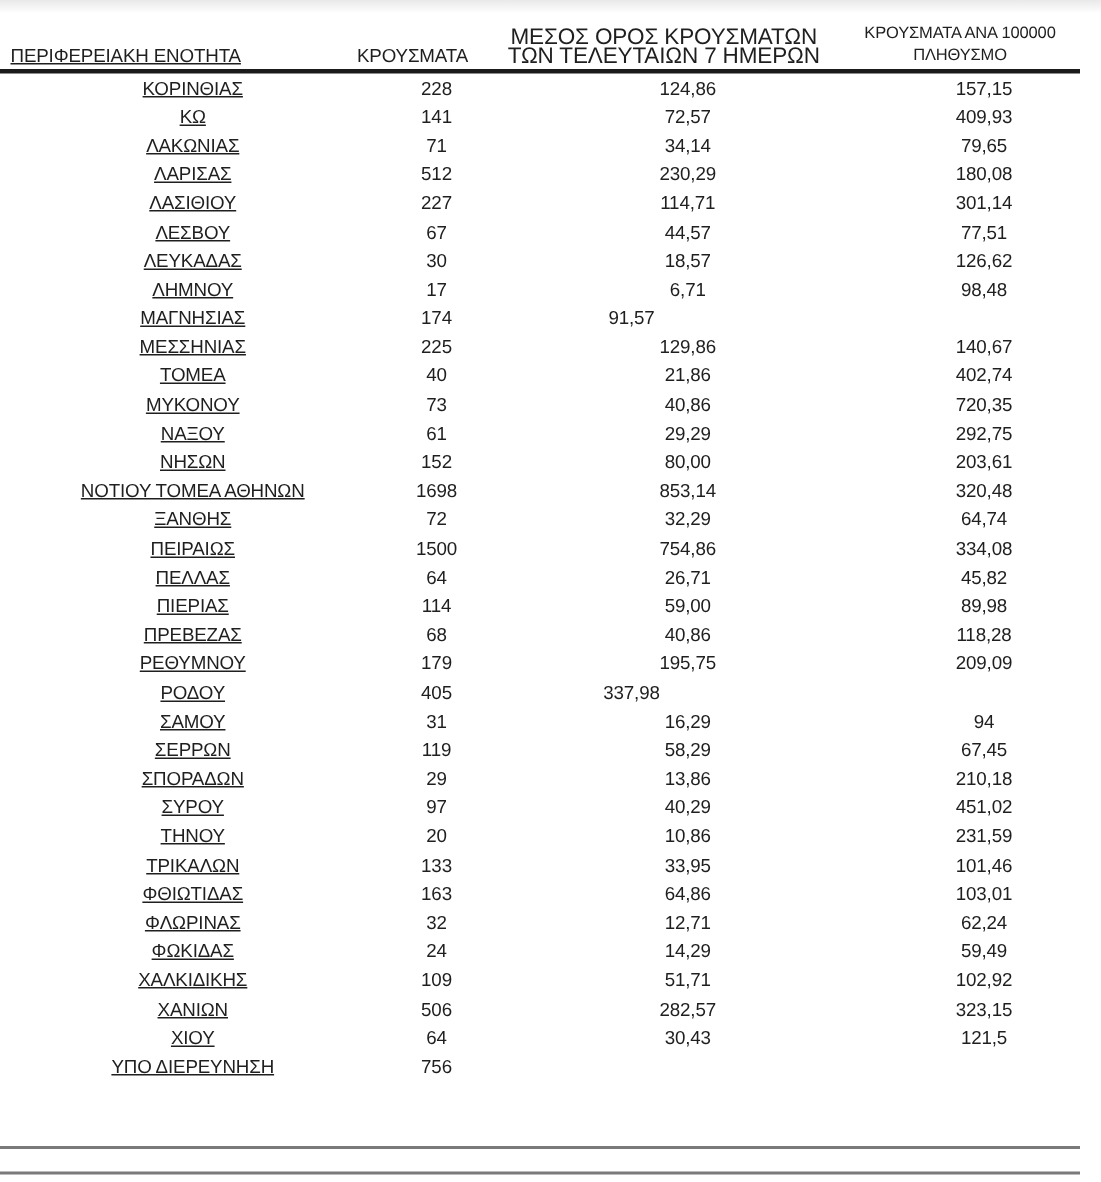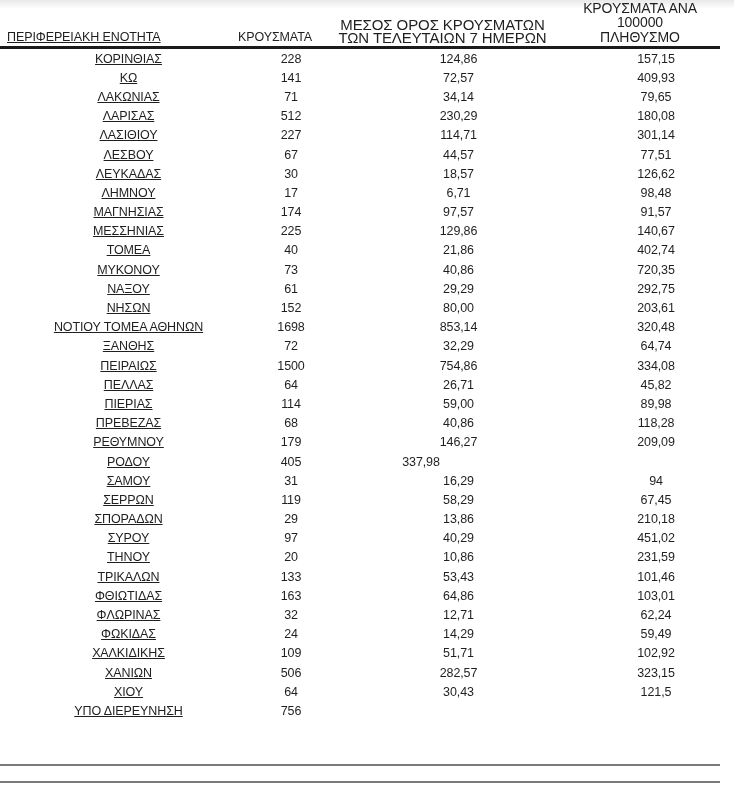--- a/index.html
+++ b/index.html
@@ -21,21 +21,21 @@
     display: flex; align-items: flex-end;
     box-sizing: border-box;
     height: 49px;
     border-bottom: 3px solid #1b1b1b;
     padding-bottom: 2px;
   }
   .c1 { width: 225px; text-decoration: underline; } .c2 { width: 100px; } .c3 { width: 235px; } .c4 { width: 160px; }
   .hc { text-align: center; font-size: 12.5px; letter-spacing: -0.1px; }
   .header-row .hc.first { text-align: left; padding-left: 7px; box-sizing: border-box; }
   .h3 { font-size: 15px; line-height: 13px; text-align: center; }
-  .h4 { font-size: 14px; line-height: 14.5px; }
+  .h4 { font-size: 11px; line-height: 14.5px; }
   .tbody { width: 720px; padding-left: 16px; }
   .row { display: flex; height: 19.2px; align-items: center; }
   .cell {
     text-align: center; font-size: 12.5px;
     letter-spacing: -0.1px; white-space: nowrap;
   }
   .bottom-rule {
     position: absolute; left: 0; width: 720px; height: 2px;
     background: #7a7a7a;
   }
@@ -108,21 +108,20 @@
       </div>
       <div class="row">
         <div class="cell c1">ΛΗΜΝΟΥ</div>
         <div class="cell c2">17</div>
         <div class="cell c3">6,71</div>
         <div class="cell c4">98,48</div>
       </div>
       <div class="row">
         <div class="cell c1">ΜΑΓΝΗΣΙΑΣ</div>
         <div class="cell c2">174</div>
-        <div class="cell c3">97,57</div>
         <div class="cell c4">91,57</div>
       </div>
       <div class="row">
         <div class="cell c1">ΜΕΣΣΗΝΙΑΣ</div>
         <div class="cell c2">225</div>
         <div class="cell c3">129,86</div>
         <div class="cell c4">140,67</div>
       </div>
       <div class="row">
         <div class="cell c1">ΤΟΜΕΑ</div>
@@ -180,21 +179,21 @@
       </div>
       <div class="row">
         <div class="cell c1">ΠΡΕΒΕΖΑΣ</div>
         <div class="cell c2">68</div>
         <div class="cell c3">40,86</div>
         <div class="cell c4">118,28</div>
       </div>
       <div class="row">
         <div class="cell c1">ΡΕΘΥΜΝΟΥ</div>
         <div class="cell c2">179</div>
-        <div class="cell c3">146,27</div>
+        <div class="cell c3">195,75</div>
         <div class="cell c4">209,09</div>
       </div>
       <div class="row">
         <div class="cell c1">ΡΟΔΟΥ</div>
         <div class="cell c2">405</div>
         <div class="cell c4">337,98</div>
       </div>
       <div class="row">
         <div class="cell c1">ΣΑΜΟΥ</div>
         <div class="cell c2">31</div>
@@ -221,21 +220,21 @@
       </div>
       <div class="row">
         <div class="cell c1">ΤΗΝΟΥ</div>
         <div class="cell c2">20</div>
         <div class="cell c3">10,86</div>
         <div class="cell c4">231,59</div>
       </div>
       <div class="row">
         <div class="cell c1">ΤΡΙΚΑΛΩΝ</div>
         <div class="cell c2">133</div>
-        <div class="cell c3">53,43</div>
+        <div class="cell c3">33,95</div>
         <div class="cell c4">101,46</div>
       </div>
       <div class="row">
         <div class="cell c1">ΦΘΙΩΤΙΔΑΣ</div>
         <div class="cell c2">163</div>
         <div class="cell c3">64,86</div>
         <div class="cell c4">103,01</div>
       </div>
       <div class="row">
         <div class="cell c1">ΦΛΩΡΙΝΑΣ</div>

